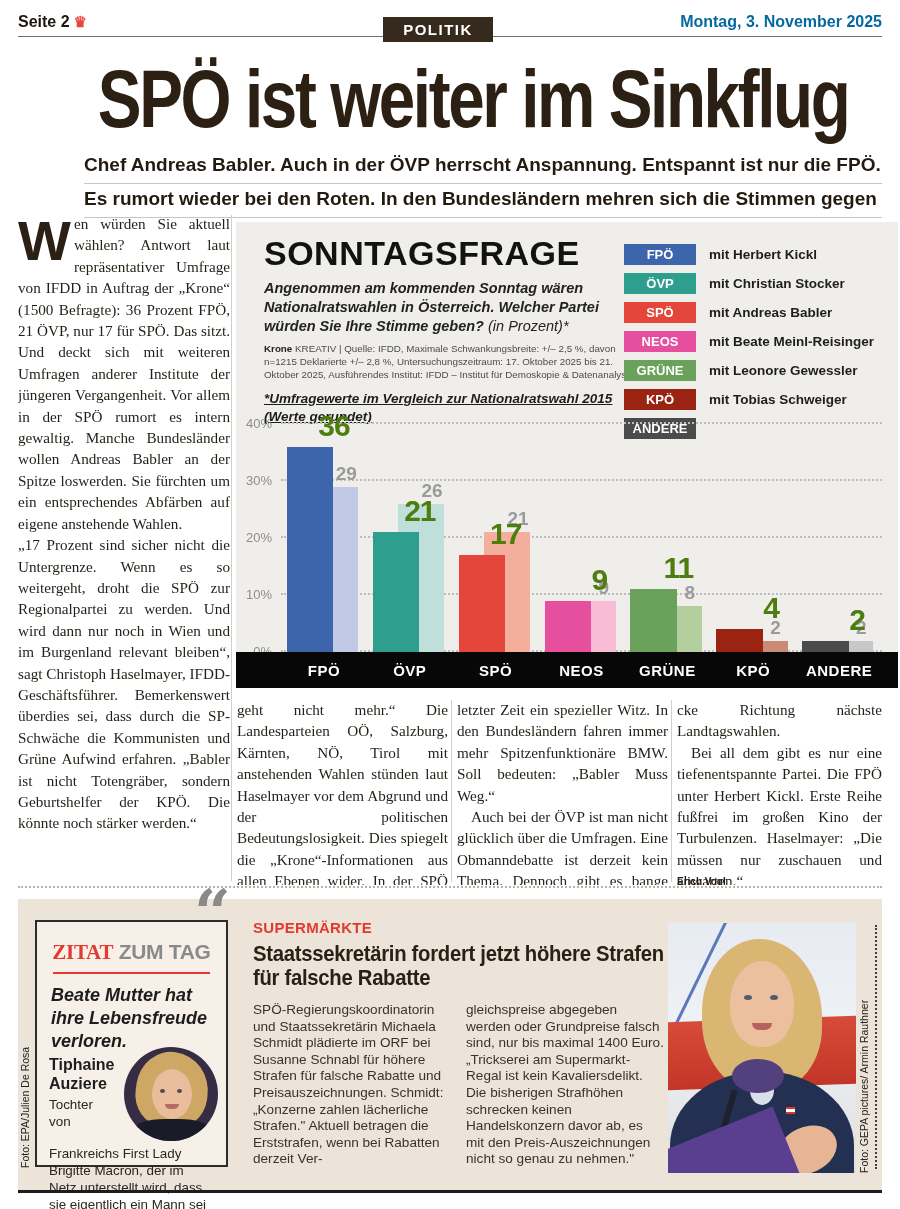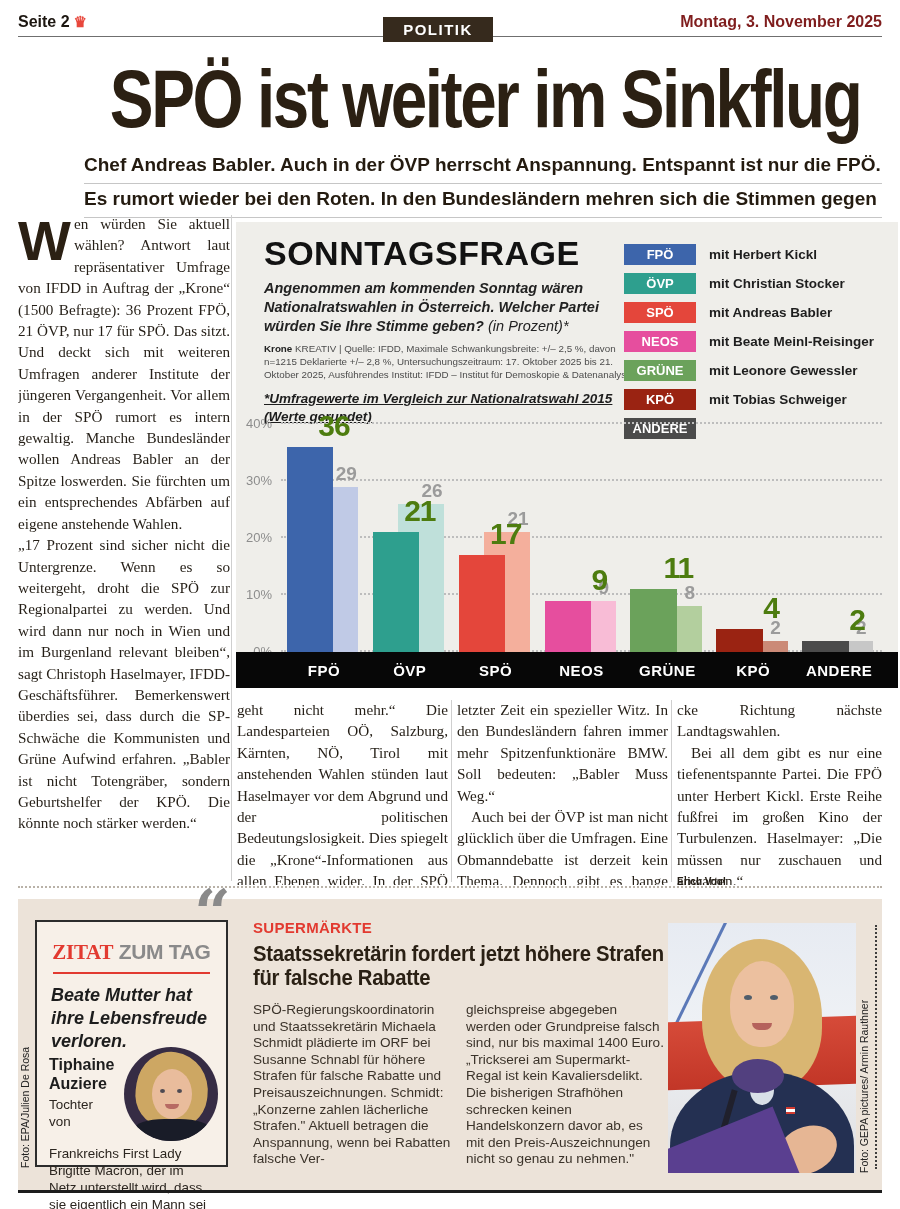--- a/index.html
+++ b/index.html
@@ -6,24 +6,24 @@
   .page{position:relative;width:900px;height:1209px;background:#fff;overflow:hidden;
         font-family:"Liberation Sans",sans-serif;color:#221a12;}
   .serif{font-family:"Liberation Serif",serif;}
 
   
   .hdr-rule{position:absolute;left:18px;right:18px;top:36px;border-top:1.5px solid #6f6f6f;}
   .page-no{position:absolute;left:18px;top:13px;font-size:16px;font-weight:bold;color:#1c1610;}
   .crown{color:#e8473c;font-size:15px;margin-left:4px;}
   .section-badge{position:absolute;left:383px;top:17px;width:110px;background:#362a1d;color:#fff;
        text-align:center;font-weight:bold;font-size:15px;letter-spacing:1.5px;padding:4px 0;}
-  .date{position:absolute;right:18px;top:13px;font-size:16px;font-weight:bold;color:#7f1d1d;margin-left:28px;}
-
-  
-  .headline{position:absolute;left:16px;top:52px;width:760px;white-space:nowrap;}
+  .date{position:absolute;right:18px;top:13px;font-size:16px;font-weight:bold;color:#0369a1;margin-left:28px;}
+
+  
+  .headline{position:absolute;left:4px;top:52px;width:760px;white-space:nowrap;}
   .headline span{display:inline-block;transform:scaleX(.8);transform-origin:center;
        font-size:82px;font-weight:900;letter-spacing:-3px;color:#2b2013;}
   .standfirst{position:absolute;left:84px;top:150px;width:798px;font-size:19px;font-weight:bold;color:#241b10;}
   .standfirst .sf-line{padding:4px 0 7px 0;border-bottom:1.5px solid #c6c6c6;}
 
   
   .col{position:absolute;font-size:15.2px;line-height:21.4px;text-align:justify;color:#241e16;overflow:hidden;}
   .col p{margin:0;}
   .col p.indent{text-indent:14px;}
   .col-left{left:18px;top:213px;width:212px;height:668px;}
@@ -297,21 +297,21 @@
       </div>
       <div class="quote-name">Tiphaine Auziere</div>
       <div class="quote-desc">Tochter von Frankreichs First Lady Brigitte Macron, der im Netz unterstellt wird, dass sie eigentlich ein Mann sei</div>
     </div>
     <div class="vcap cap-left">Foto: EPA/Julien De Rosa</div>
 
     <div class="super-art">
       <div class="super-kicker">SUPERMÄRKTE</div>
       <div class="super-headline"><span>Staatssekretärin fordert jetzt höhere Strafen für falsche Rabatte</span></div>
       <div class="super-cols">
-        <div class="super-col">SPÖ-Regierungskoordinatorin und Staatssekretärin Michaela Schmidt plädierte im ORF bei Susanne Schnabl für höhere Strafen für falsche Rabatte und Preisauszeichnungen. Schmidt: „Konzerne zahlen lächerliche Strafen." Aktuell betragen die Anspannung, wenn bei Rabatten falsche Ver-</div>
+        <div class="super-col">SPÖ-Regierungskoordinatorin und Staatssekretärin Michaela Schmidt plädierte im ORF bei Susanne Schnabl für höhere Strafen für falsche Rabatte und Preisauszeichnungen. Schmidt: „Konzerne zahlen lächerliche Strafen." Aktuell betragen die Erststrafen, wenn bei Rabatten derzeit Ver-</div>
         <div class="super-col">gleichspreise abgegeben werden oder Grundpreise falsch sind, nur bis maximal 1400 Euro. „Trickserei am Supermarkt-Regal ist kein Kavaliersdelikt. Die bisherigen Strafhöhen schrecken keinen Handelskonzern davor ab, es mit den Preis-Auszeichnungen nicht so genau zu nehmen."</div>
       </div>
     </div>
 
     <div class="press-photo">
       <div class="pp-line"></div>
       <div class="pp-red"></div>
       <div class="pp-hair"></div>
       <div class="pp-body"></div>
       <div class="pp-shirt"></div>

